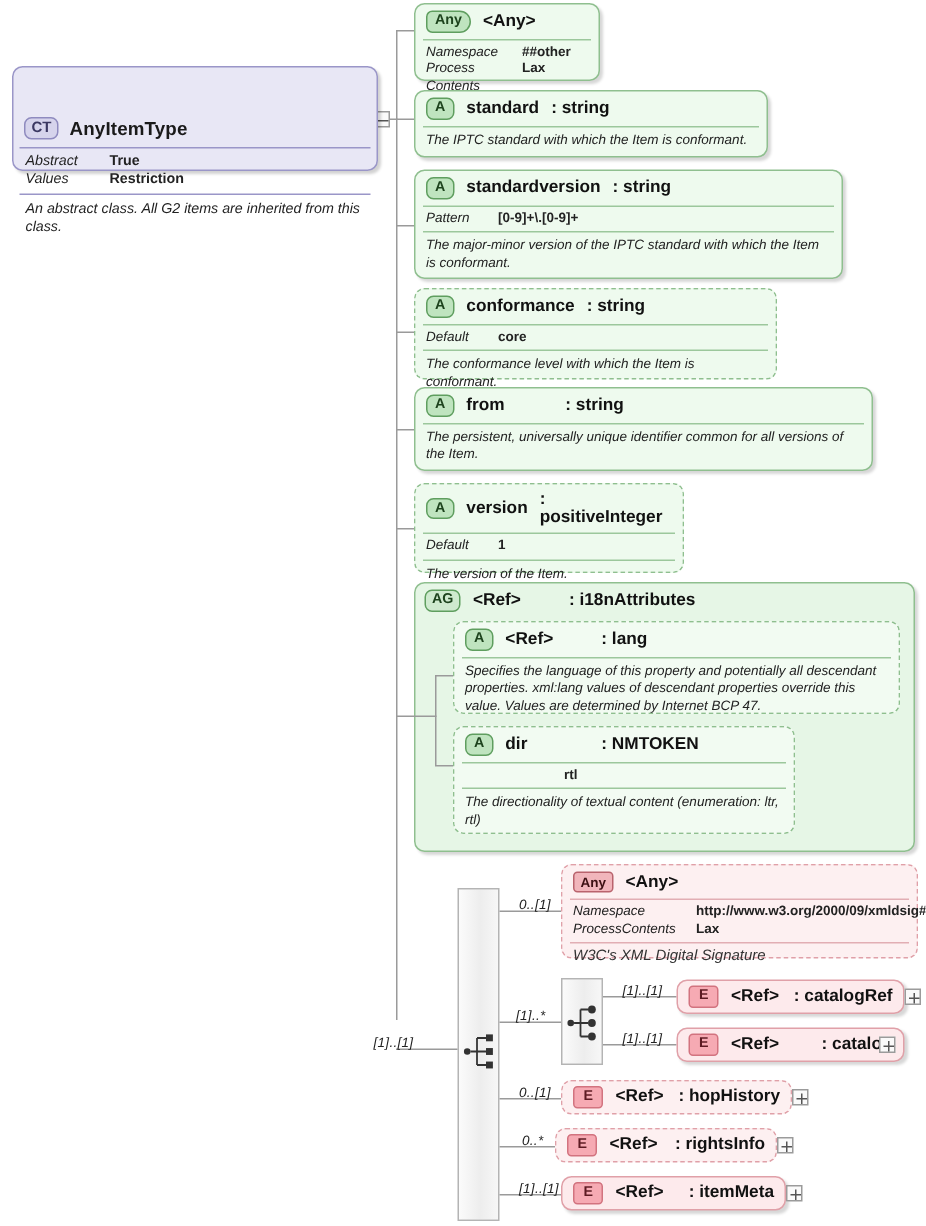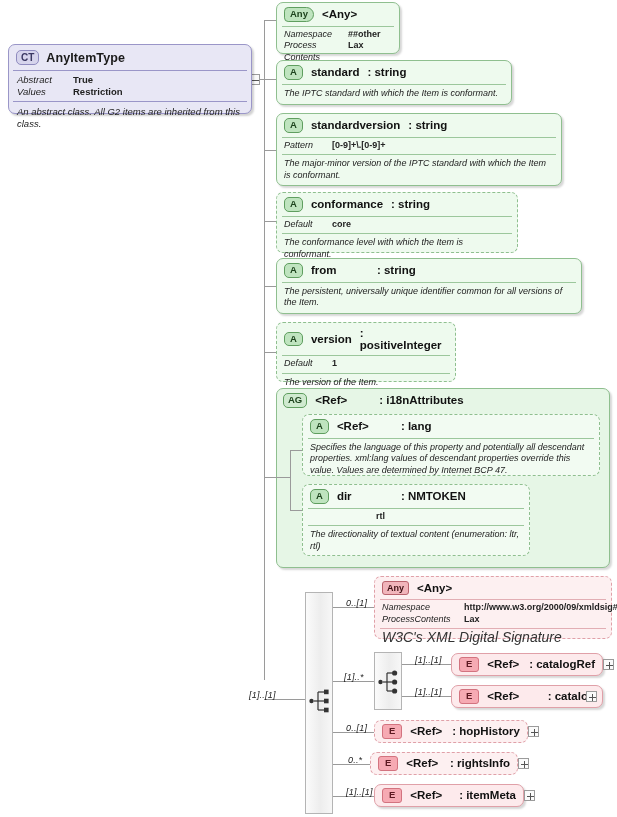--- a/index.html
+++ b/index.html
@@ -7,21 +7,21 @@
        font-family:"Liberation Sans","DejaVu Sans",sans-serif;
        -webkit-font-smoothing:antialiased;}
   #stage{position:absolute;left:0;top:0;width:617px;height:817px;}
 
   
   .node{position:absolute;box-sizing:border-box;}
 
   
   .ct-box{border:1px solid #9a96c8;border-radius:7px;background:#e8e7f5;
           box-shadow:2px 2px 2px rgba(0,0,0,.18);}
-  .ct-head{display:flex;align-items:center;gap:7px;padding:5px 8px 5px 7px;}
+  .ct-head{display:flex;align-items:center;gap:7px;padding:5px 8px 5px 7px;margin-top:28px;}
   .ct-badge{border:1px solid #8f8bbf;border-radius:5px;background:#d6d4ec;
             color:#3b3862;font-size:10px;font-weight:bold;padding:1px 4px;line-height:1.1;}
   .ct-title{font-size:12.5px;font-weight:bold;color:#1a1a1a;letter-spacing:.1px;}
   .ct-rule{height:1px;background:#9a96c8;margin:0 4px;}
   .prop-tbl{padding:3px 8px 3px 8px;}
   .prop-row{display:flex;font-size:9.5px;line-height:12px;}
   .prop-k{font-style:italic;color:#222;width:56px;flex:0 0 56px;}
   .prop-v{font-weight:bold;color:#222;}
   .desc{font-size:9.5px;font-style:italic;color:#222;line-height:12px;
         padding:4px 8px 5px 8px;}
@@ -55,21 +55,21 @@
          box-shadow:2px 2px 2px rgba(0,0,0,.16);}
   .p-box.dashed{border-style:dashed;box-shadow:none;background:#fdf0f1;}
   .p-head{display:flex;align-items:center;padding:4px 8px 4px 7px;gap:8px;}
   .p-badge{border:1px solid #d2737f;border-radius:3px;background:#f6aab3;
            color:#5d1a22;font-size:9.5px;font-weight:bold;padding:1px 6px;line-height:1.15;}
   .p-badge.any{border-radius:3px;background:#f1b5bb;border-color:#b9636d;
                color:#3d1013;font-size:9px;padding:1px 4px;}
   .p-name{font-size:11.5px;font-weight:bold;color:#111;}
   .p-rule{height:1px;background:#e2aeb4;margin:0 5px;}
   .p-facets{padding:2px 7px 3px 7px;}
-  .p-desc{font-size:14px;font-style:italic;color:#333;line-height:11.5px;
+  .p-desc{font-size:10px;font-style:italic;color:#333;line-height:11.5px;
           padding:3px 7px 4px 7px;}
 
   
   .mg{position:absolute;box-sizing:border-box;border:1px solid #b4b4b4;
       background:linear-gradient(to right,#fbfbfb 0%,#ededed 55%,#f7f7f7 100%);}
 
   
   .ln{position:absolute;background:#9a9a9a;}
   .ln.h{height:1px;}
   .ln.v{width:1px;}

